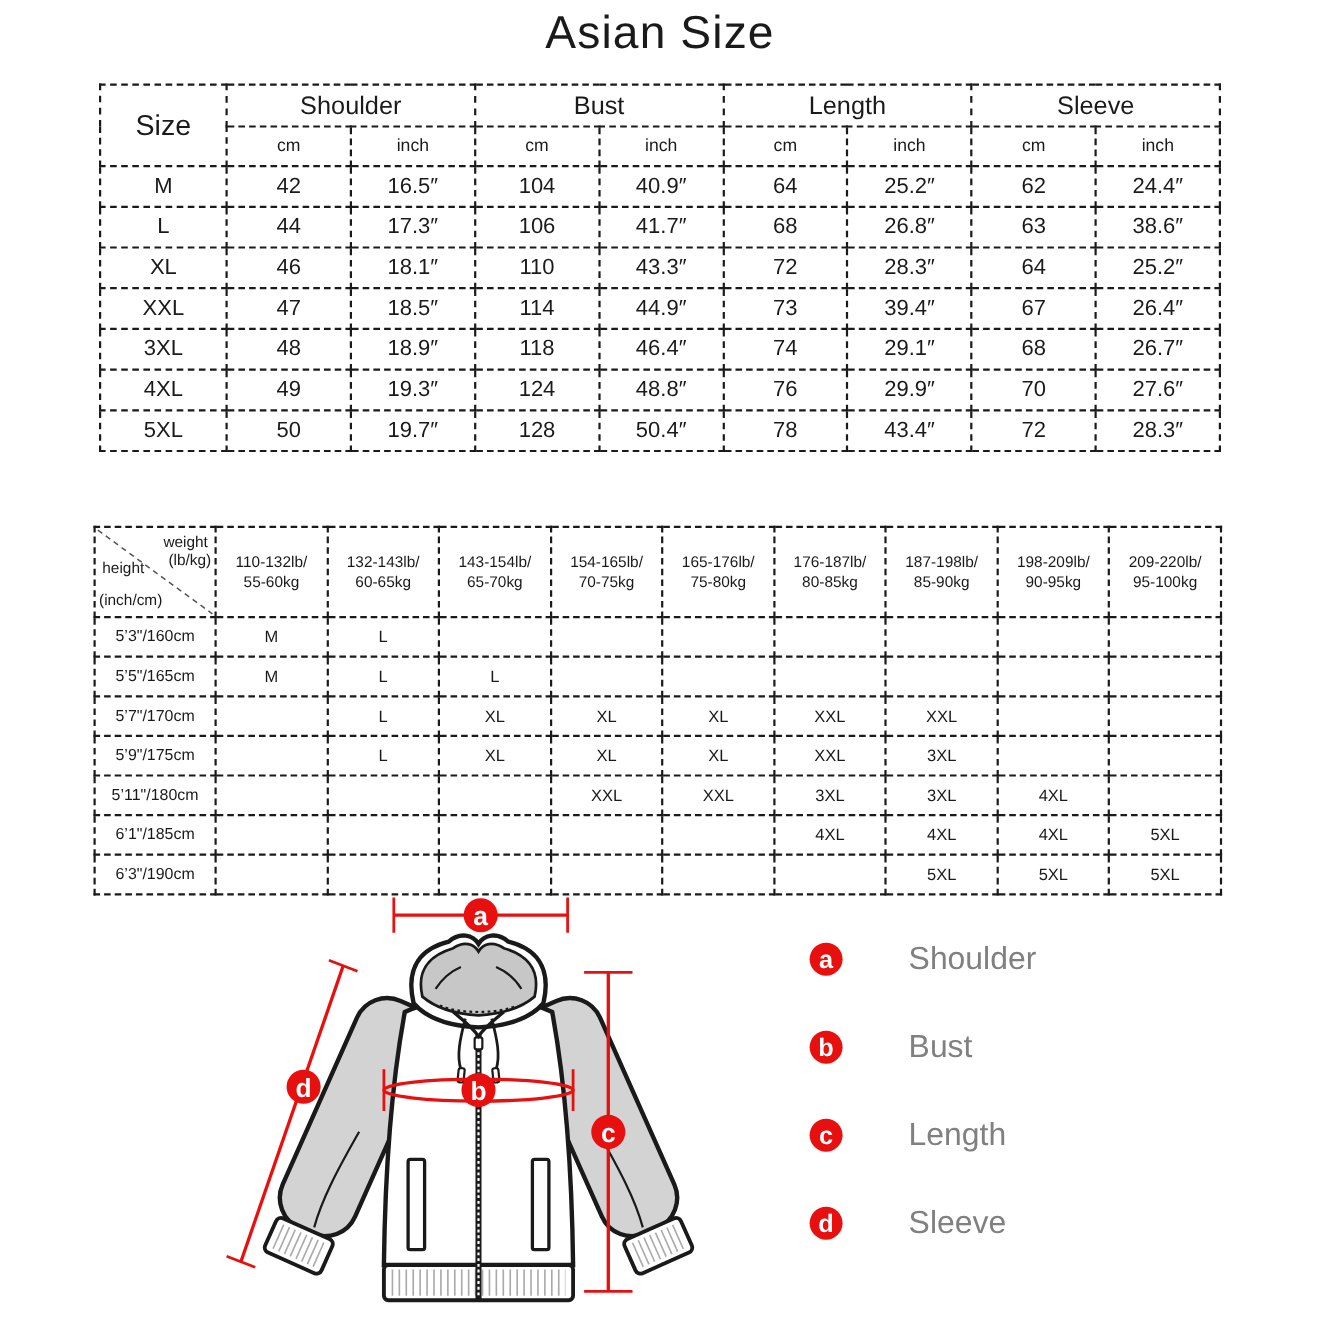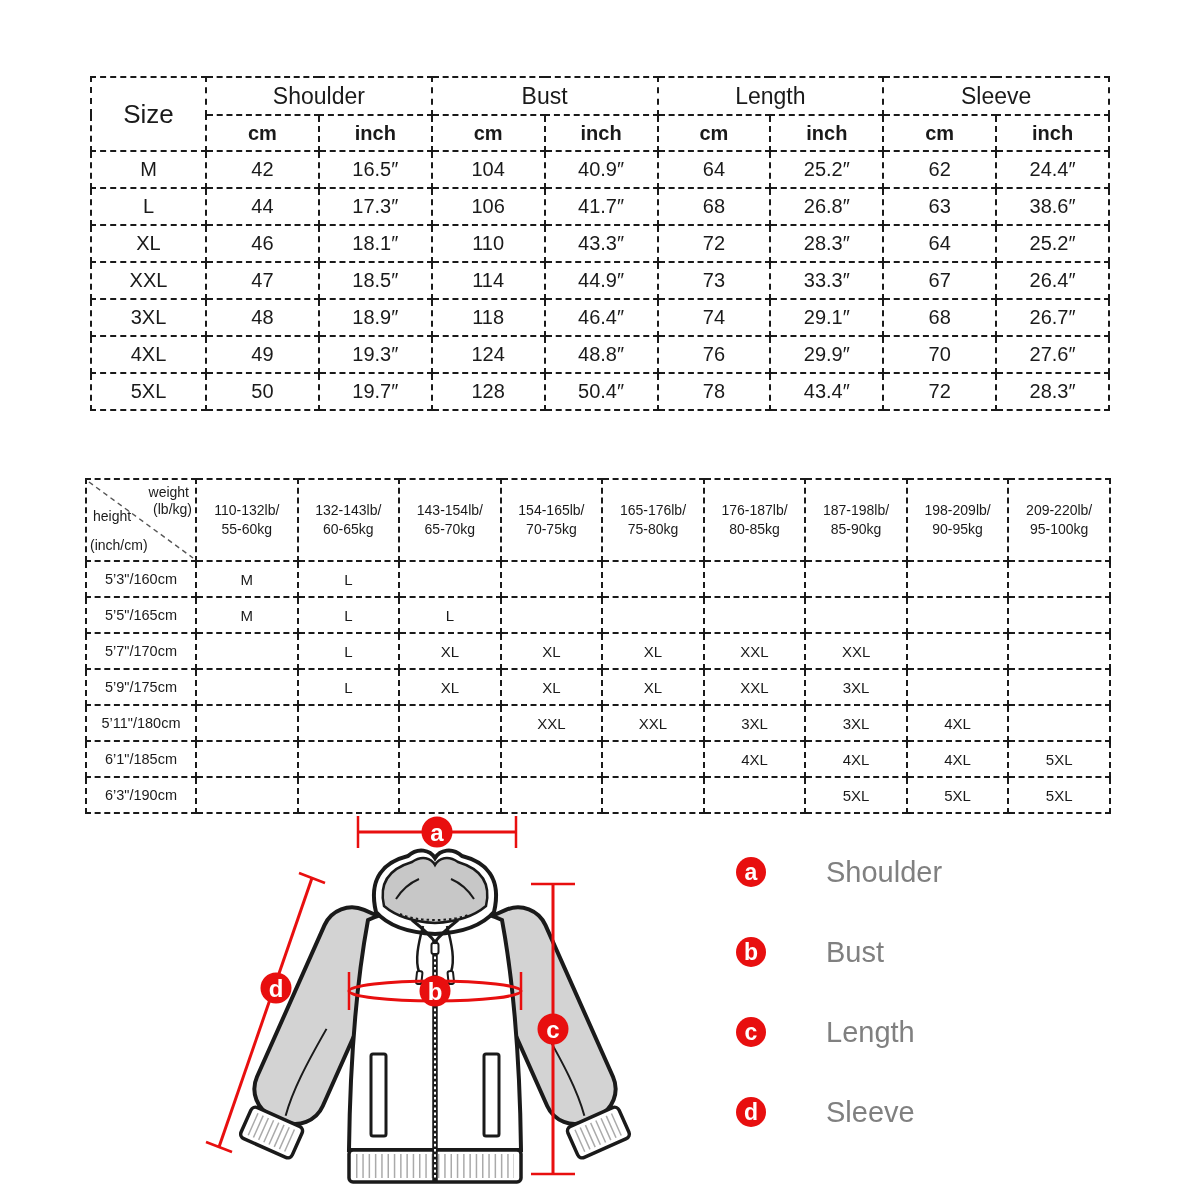--- a/index.html
+++ b/index.html
@@ -7,21 +7,21 @@
         font-family:"Liberation Sans", sans-serif;color:#1a1a1a;}
   .page-title{position:absolute;top:6px;left:0;width:100%;text-align:center;
         font-size:42px;font-weight:400;letter-spacing:1px;margin:0;}
   table{border-collapse:collapse;table-layout:fixed;}
   td,th{border:2px dashed #1a1a1a;text-align:center;vertical-align:middle;
         padding:0;font-weight:400;overflow:hidden;}
   
   .size-table{position:absolute;left:90px;top:76px;width:1020px;}
   .size-table th.corner{font-size:26px;}
   .size-table th.grp{font-size:23px;height:36px;}
-  .size-table th.unit{font-size:20px;height:34px;font-weight:bold;}
+  .size-table th.unit{font-size:16px;height:34px;}
   .size-table td{font-size:20px;height:35px;}
   
   .fit-table{position:absolute;left:85px;top:478px;width:1026px;}
   .fit-table th{height:80px;font-size:14px;line-height:19px;}
   .fit-table td{height:34px;font-size:15px;}
   .fit-table td.hcol{font-size:14.5px;}
   .corner-cell{position:relative;}
   .corner-cell span{position:absolute;font-size:14px;line-height:16px;}
   .corner-cell .w1{top:4px;right:6px;}
   .corner-cell .w2{top:21px;right:3px;text-align:center;}
@@ -35,20 +35,21 @@
   .legend .dot{width:30px;height:30px;border-radius:50%;background:#e80f0f;color:#fff;
         font-weight:bold;font-size:23px;display:flex;align-items:center;justify-content:center;
         flex:0 0 30px;}
   .legend .lab{margin-left:60px;font-size:29px;color:#808080;}
 </style>
 </head>
 <body>
 
 <div class="page">
 
+  <h1 class="page-title">Asian Size</h1>
 
   <table class="size-table">
     <colgroup>
       <col style="width:115px">
       <col>
         <col>
         <col>
         <col>
         <col>
         <col>
@@ -108,21 +109,21 @@
           <td>64</td>
           <td>25.2″</td>
         </tr>
         <tr>
           <td>XXL</td>
           <td>47</td>
           <td>18.5″</td>
           <td>114</td>
           <td>44.9″</td>
           <td>73</td>
-          <td>33.3″</td>
+          <td>39.4″</td>
           <td>67</td>
           <td>26.4″</td>
         </tr>
         <tr>
           <td>3XL</td>
           <td>48</td>
           <td>18.9″</td>
           <td>118</td>
           <td>46.4″</td>
           <td>74</td>

